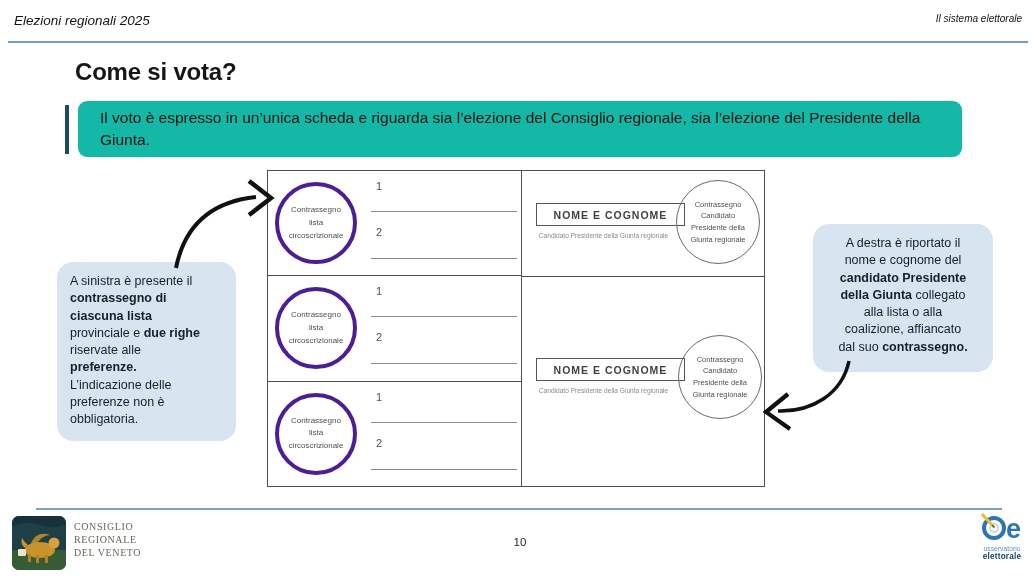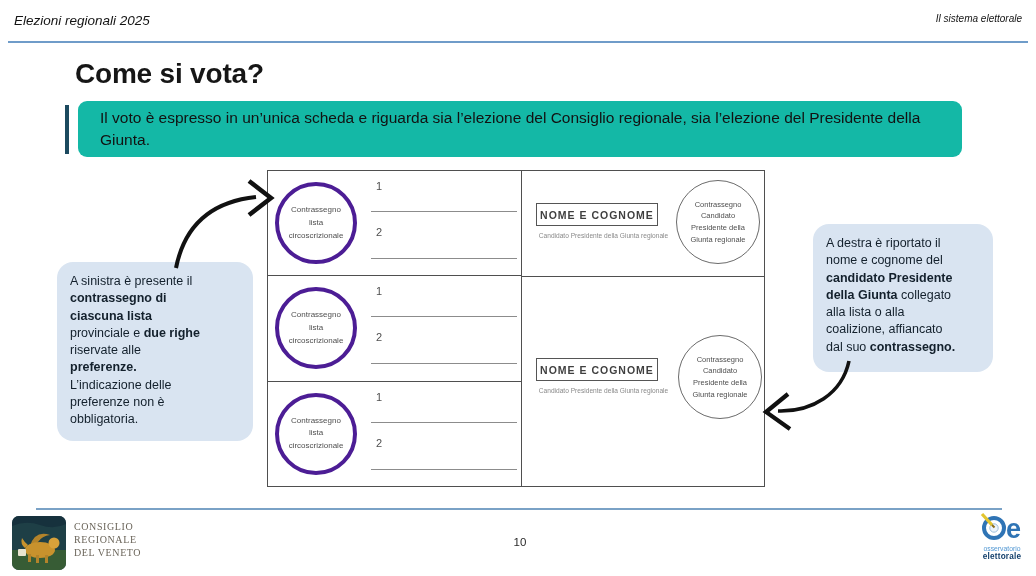--- a/index.html
+++ b/index.html
@@ -7,21 +7,21 @@
     position:relative;width:1036px;height:576px;background:#ffffff;
     font-family:"Liberation Sans",sans-serif;overflow:hidden;color:#1a1a1a;
     margin:0 auto;
   }
   .abs{position:absolute;}
   
   .hdr-left{left:14px;top:13px;font-style:italic;font-size:13.5px;color:#141414;}
   .hdr-right{right:14px;top:13px;font-style:italic;font-size:10px;color:#141414;}
   .hdr-line{left:8px;top:41px;width:1020px;height:2px;background:#6f9cc9;}
   
-  .title{left:75px;top:58px;font-size:28px;font-weight:800;letter-spacing:-0.2px;color:#161616;}
+  .title{left:75px;top:58px;font-size:24px;font-weight:800;letter-spacing:-0.2px;color:#161616;}
   .intro-bar{left:65px;top:105px;width:4px;height:49px;background:#1c4a5f;}
   .intro-box{left:78px;top:101px;width:884px;height:56px;background:#14b8a6;border-radius:9px;
     display:flex;align-items:center;}
   .intro-text{padding:0 22px;font-size:15.5px;line-height:1.45;color:#121212;}
   
   .ballot{left:267px;top:170px;width:498px;height:317px;border:1px solid #4f4f4f;box-sizing:border-box;display:flex;}
   .ballot-left{width:254px;border-right:1px solid #4f4f4f;box-sizing:border-box;display:flex;flex-direction:column;}
   .list-row{position:relative;flex:1;border-bottom:1px solid #4f4f4f;box-sizing:border-box;}
   .list-row:last-child{border-bottom:none;}
   .list-circle{position:absolute;left:7px;top:50%;transform:translateY(-50%);
@@ -31,39 +31,39 @@
   .pref-num{position:absolute;left:108px;font-size:11px;color:#4f4f4f;}
   .pref-num.n1{top:9px;}
   .pref-num.n2{top:55px;}
   .pref-line{position:absolute;left:103px;width:146px;border-bottom:1px solid #8c8c8c;}
   .pref-line.l1{top:40px;}
   .pref-line.l2{top:87px;}
   .ballot-right{flex:1;display:flex;flex-direction:column;}
   .pres-cell{position:relative;box-sizing:border-box;}
   .pres-cell.top{height:106px;border-bottom:1px solid #4f4f4f;}
   .pres-cell.bottom{flex:1;}
-  .name-box{position:absolute;left:14px;width:122px;height:23px;border:1px solid #555;
+  .name-box{position:absolute;left:14px;width:149px;height:23px;border:1px solid #555;
     display:flex;align-items:center;justify-content:center;
     font-size:10.5px;font-weight:600;letter-spacing:1px;color:#3f3f3f;box-sizing:border-box;}
   .pres-cell.top .name-box{top:32px;}
   .pres-cell.bottom .name-box{top:81px;}
   .name-caption{position:absolute;left:-16px;width:195px;text-align:center;
     font-size:6.6px;color:#8a8a8a;white-space:nowrap;}
   .pres-cell.top .name-caption{top:61px;}
   .pres-cell.bottom .name-caption{top:110px;}
   .pres-circle{position:absolute;width:84px;height:84px;border:1px solid #6b6b6b;border-radius:50%;
     display:flex;align-items:center;justify-content:center;text-align:center;
     font-size:7.5px;line-height:1.55;color:#4f4f4f;padding:0 5px;box-sizing:border-box;}
   .pres-cell.top .pres-circle{left:154px;top:9px;}
   .pres-cell.bottom .pres-circle{left:156px;top:58px;}
   
   .callout{background:#d9e4f1;border-radius:16px;font-size:12.5px;line-height:1.38;color:#13202c;}
   .callout b{font-weight:700;}
-  .callout-left{left:57px;top:262px;width:196px;height:179px;padding:11px 13px;box-sizing:border-box;}
-  .callout-right{left:813px;top:224px;width:180px;height:148px;padding:11px 13px;box-sizing:border-box;}
+  .callout-left{left:57px;top:262px;width:179px;height:179px;padding:11px 13px;box-sizing:border-box;}
+  .callout-right{left:813px;top:224px;width:180px;height:148px;padding:11px 13px;box-sizing:border-box;text-align:center;}
   
   .arrows{left:0;top:0;width:1036px;height:576px;pointer-events:none;}
   
   .ftr-line{left:36px;top:508px;width:966px;height:2px;background:#7aa2c6;}
   .crest{left:12px;top:516px;}
   .ftr-org{left:74px;top:520px;font-family:"Liberation Serif",serif;font-size:10px;
     letter-spacing:0.6px;line-height:1.3;color:#6b655a;}
   .page-num{left:500px;top:536px;width:40px;text-align:center;font-size:11.5px;color:#2a2a2a;}
   .oe{left:973px;top:512px;width:58px;text-align:center;}
   .oe-line1{font-size:6.8px;color:#4f96d2;line-height:1.1;}

